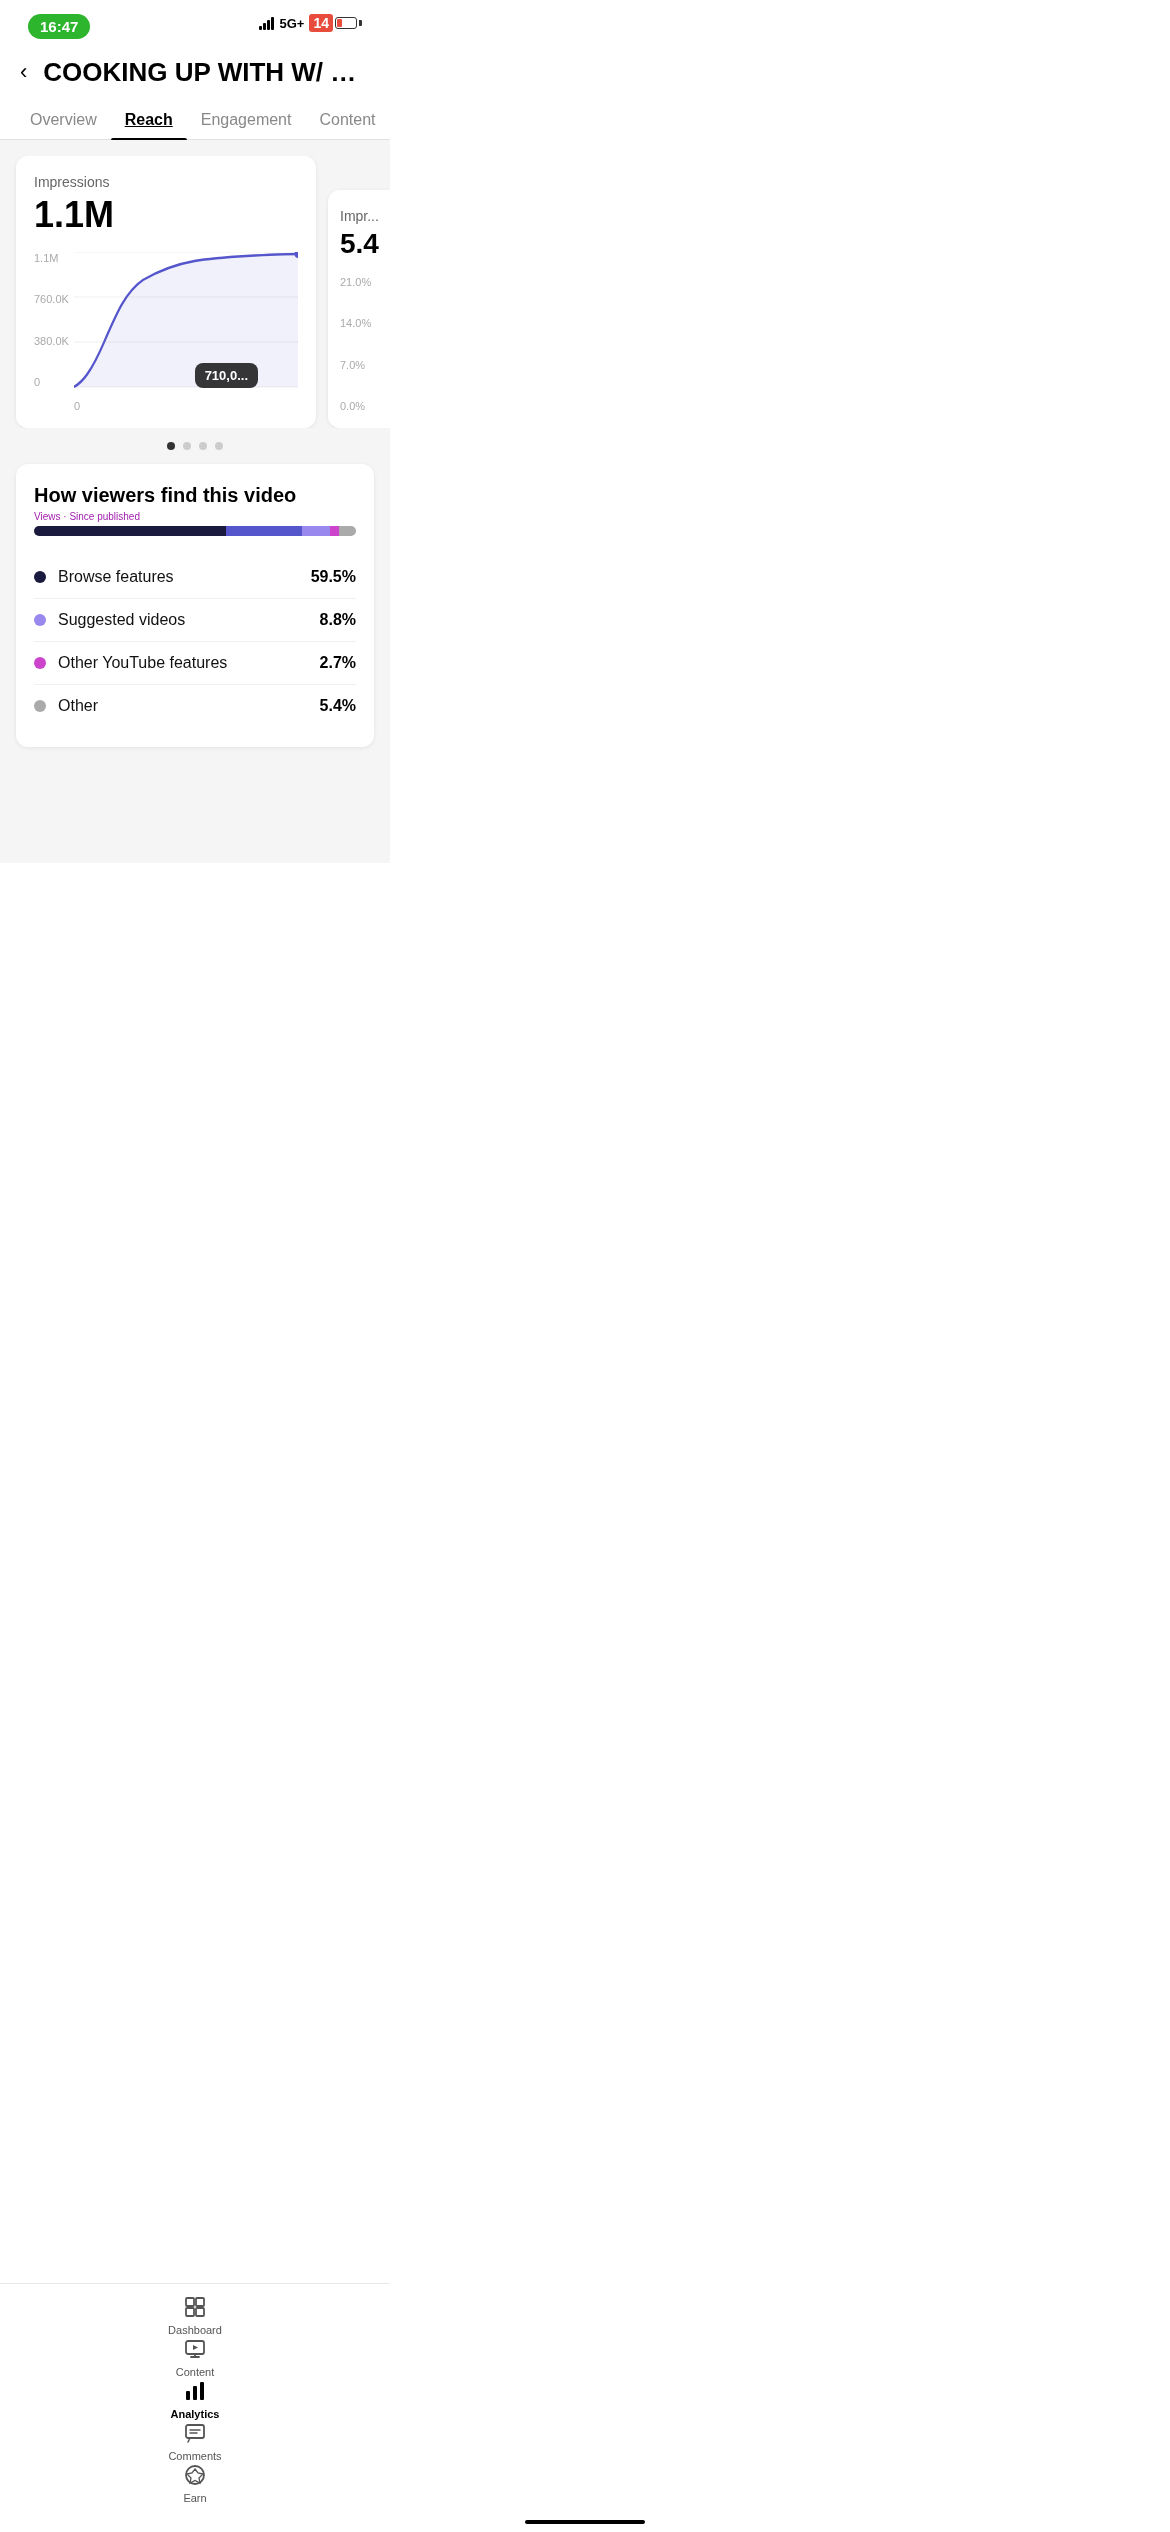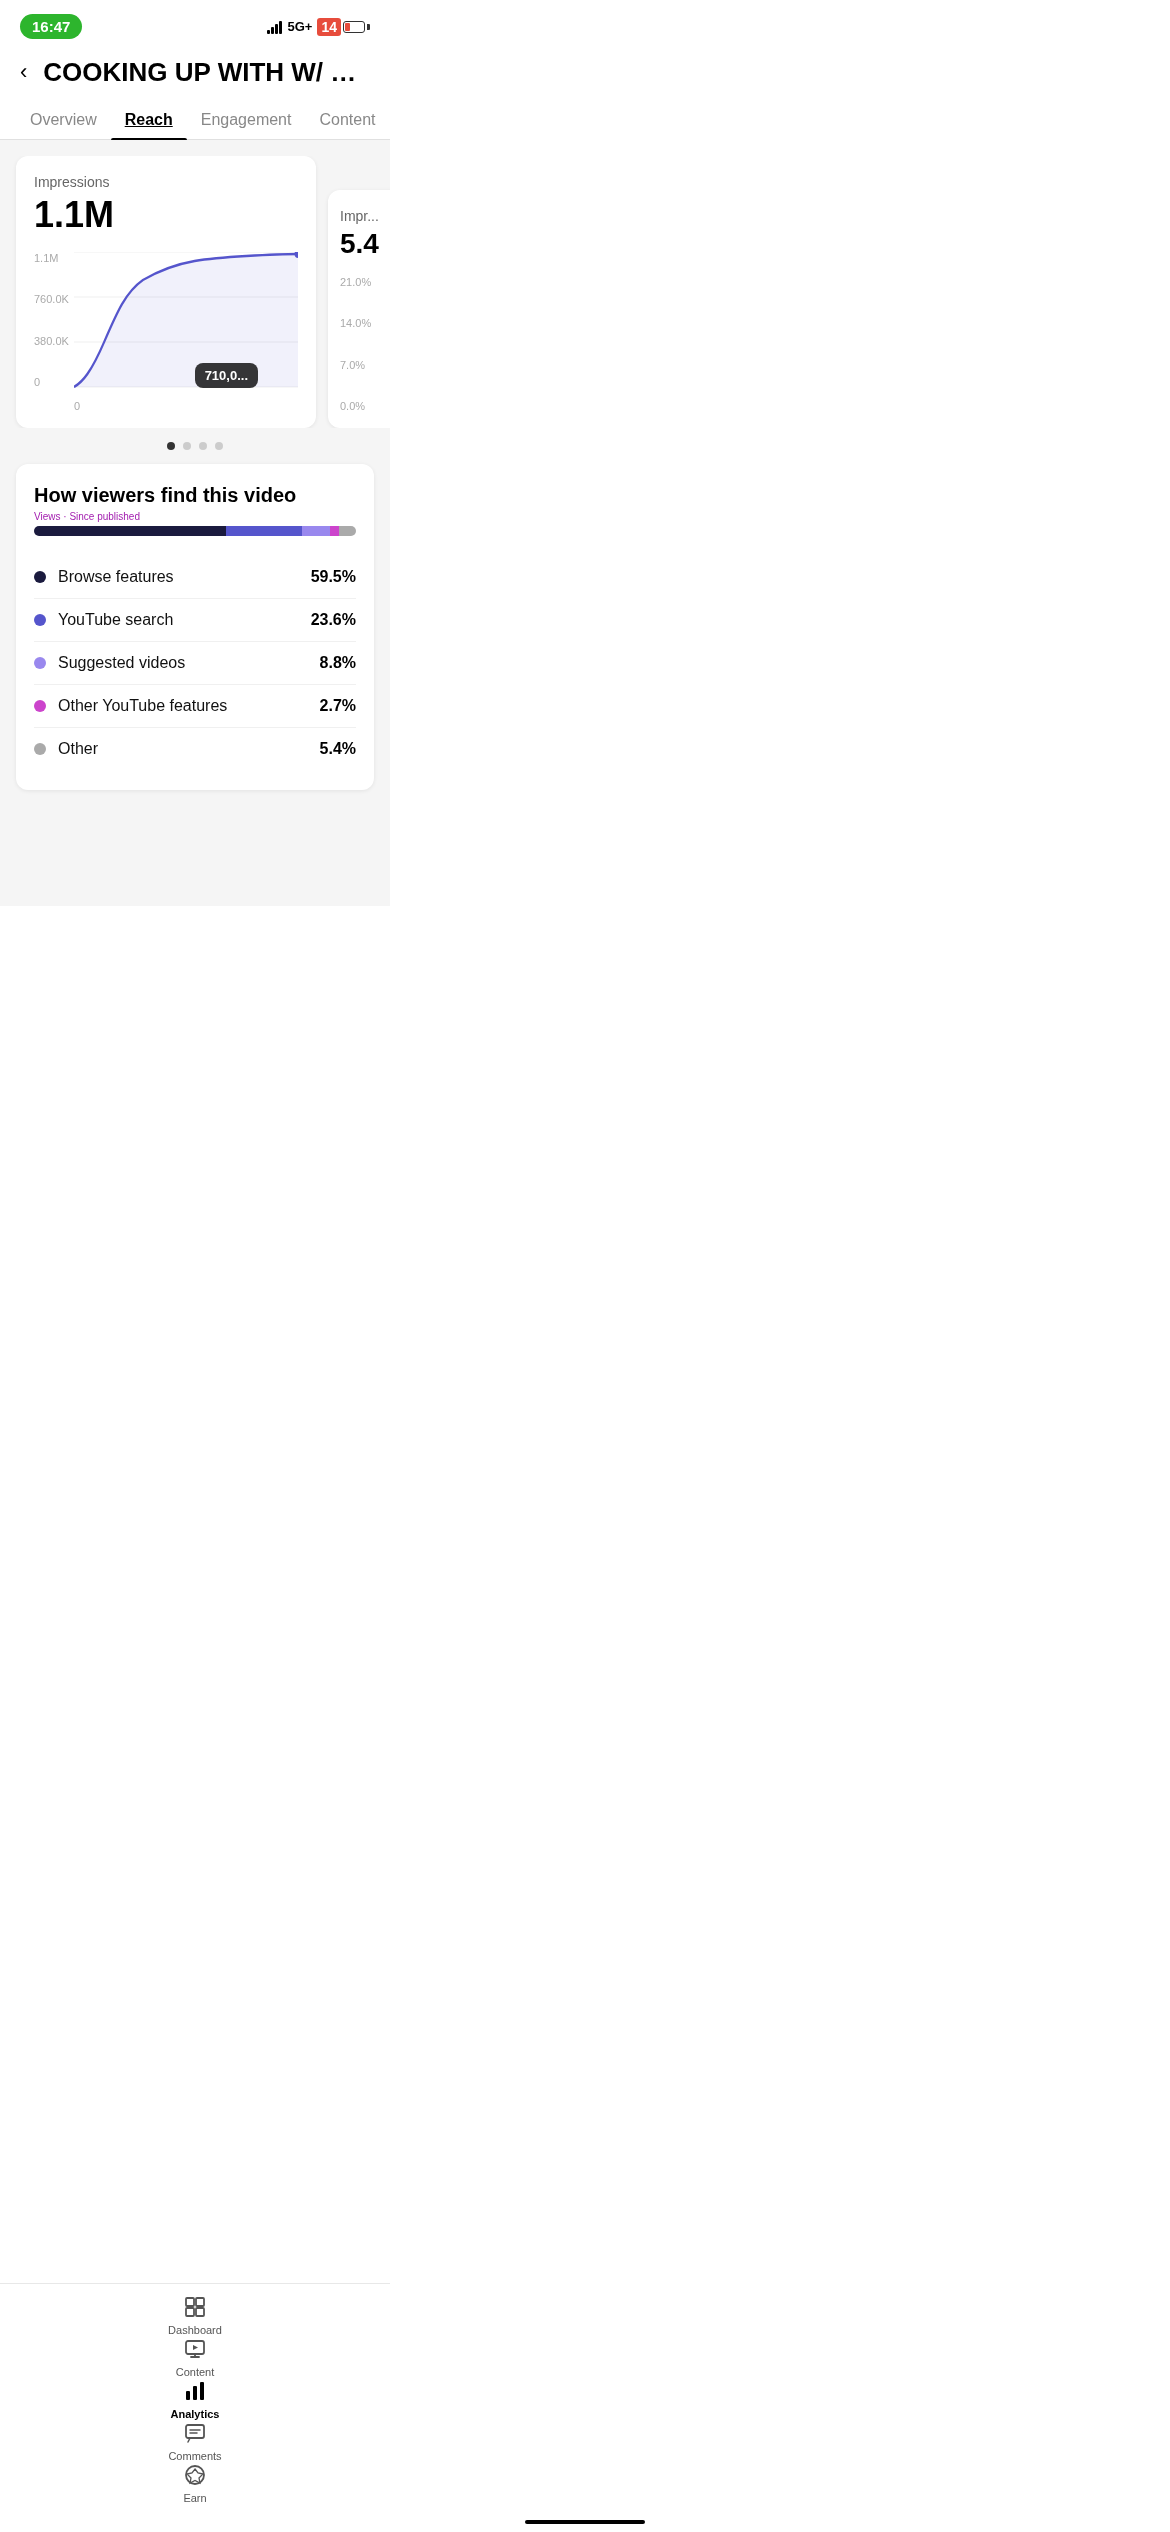--- a/index.html
+++ b/index.html
@@ -10,22 +10,22 @@
       width: 390px;
       min-height: 844px;
       overflow-x: hidden;
       position: relative;
     }
 
     
     .status-bar {
       display: flex;
       justify-content: space-between;
-      align-items: center;
-      padding: 14px 20px 8px;
+      align-items: flex-start;
+      padding: 14px 28px 8px;
       background: #fff;
     }
     .status-time {
       background: #2db52d;
       color: #fff;
       font-size: 15px;
       font-weight: 600;
       padding: 4px 12px;
       border-radius: 14px;
     }
@@ -463,27 +463,20 @@
     </div>
 
     <div class="source-row">
       <div class="source-left">
         <div class="source-dot" style="background:#1a1a3e;"></div>
         <span class="source-name">Browse features</span>
       </div>
       <span class="source-pct">59.5%</span>
     </div>
 
-    <div class="source-row">
-      <div class="source-left">
-        <div class="source-dot" style="background:#5555cc;"></div>
-        <span class="source-name">YouTube search</span>
-      </div>
-      <span class="source-pct">23.6%</span>
-    </div>
 
     <div class="source-row">
       <div class="source-left">
         <div class="source-dot" style="background:#9988ee;"></div>
         <span class="source-name">Suggested videos</span>
       </div>
       <span class="source-pct">8.8%</span>
     </div>
 
     <div class="source-row">

